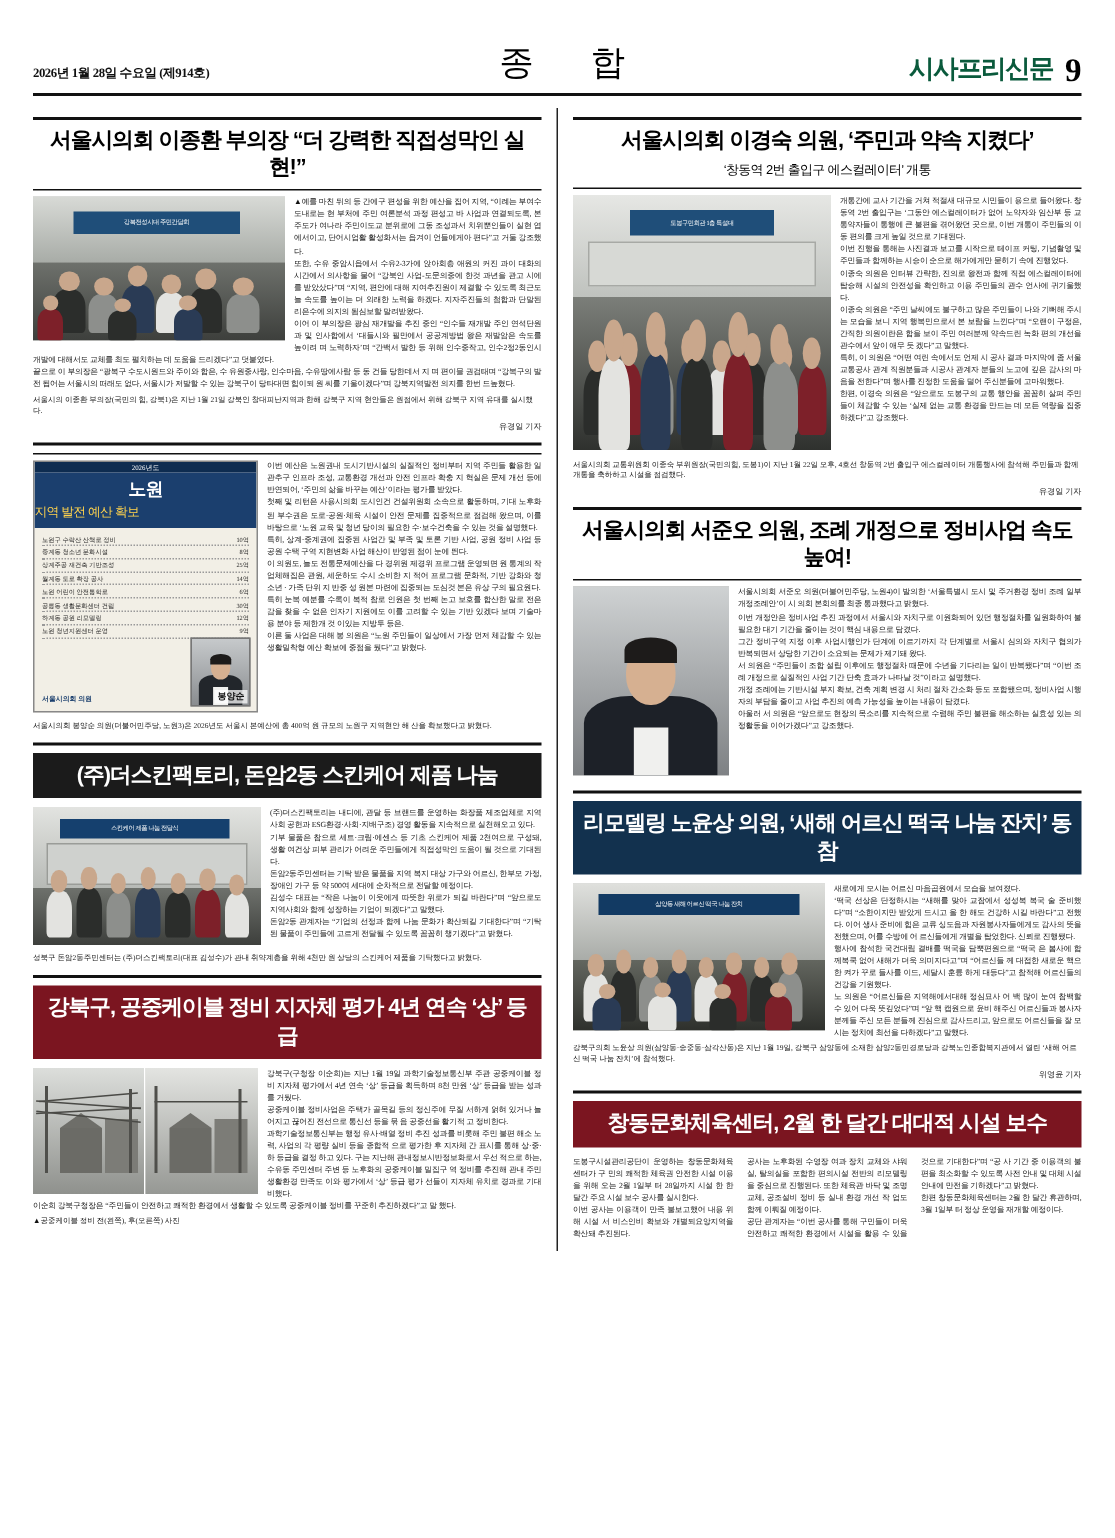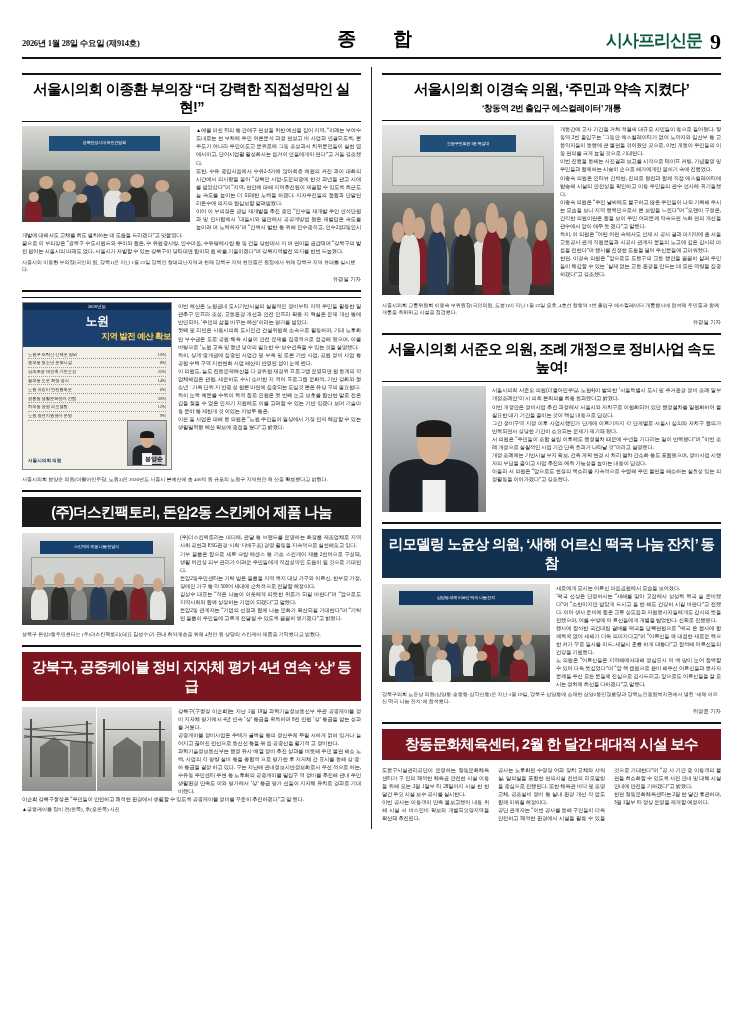--- a/index.html
+++ b/index.html
@@ -30,22 +30,22 @@
     padding-bottom: 5px;
   }
   .mh-left {
     font-size: 8.5px;
     font-weight: bold;
     color: #111;
     letter-spacing: -0.3px;
     padding-bottom: 2px;
   }
   .mh-center {
-    font-size: 19px;
-    font-weight: bold;
+    font-size: 23px;
+    font-weight: normal;
     letter-spacing: 16px;
     padding-bottom: 0px;
     padding-left: 20px;
   }
   .mh-right {
     display: flex;
     align-items: flex-end;
     gap: 8px;
   }
   .mh-logo {
@@ -82,21 +82,21 @@
     font-size: 14.5px;
     font-weight: bold;
     letter-spacing: -0.7px;
     line-height: 1.25;
     text-align: center;
     margin: 3px 0 5px 0;
     font-family: "Liberation Sans", sans-serif;
   }
   .subhead {
     font-size: 8.6px;
-    font-weight: bold;
+    font-weight: normal;
     text-align: center;
     letter-spacing: -0.4px;
     margin: 2px 0 5px 0;
     font-family: "Liberation Sans", sans-serif;
   }
   .headline.boxed {
     background: #12314e;
     color: #fff;
     padding: 6px 4px;
     margin: 4px 0 6px 0;
@@ -185,21 +185,21 @@
     overflow: hidden;
   }
   .poster .p-top {
     background:#1b3f6e; color:#fff;
     font-size:12px; font-weight:bold; text-align:center;
     padding:3px 0 1px 0; letter-spacing:-0.5px;
     font-family:"Liberation Sans", sans-serif;
   }
   .poster .p-sub {
     background:#1b3f6e; color:#ffd34d;
-    font-size:8.5px; font-weight:bold; text-align:right;
+    font-size:8.5px; font-weight:normal; text-align:left;
     padding-bottom:4px; letter-spacing:-0.5px;
     font-family:"Liberation Sans", sans-serif;
   }
   .poster .p-year {
     background:#0e2c50; color:#fff; font-size:4.6px;
     text-align:center; padding:1px 0;
   }
   .poster .p-rows { padding:3px 5px; }
   .poster .p-row {
     font-size:4.2px; border-bottom:0.5px dotted #999;

